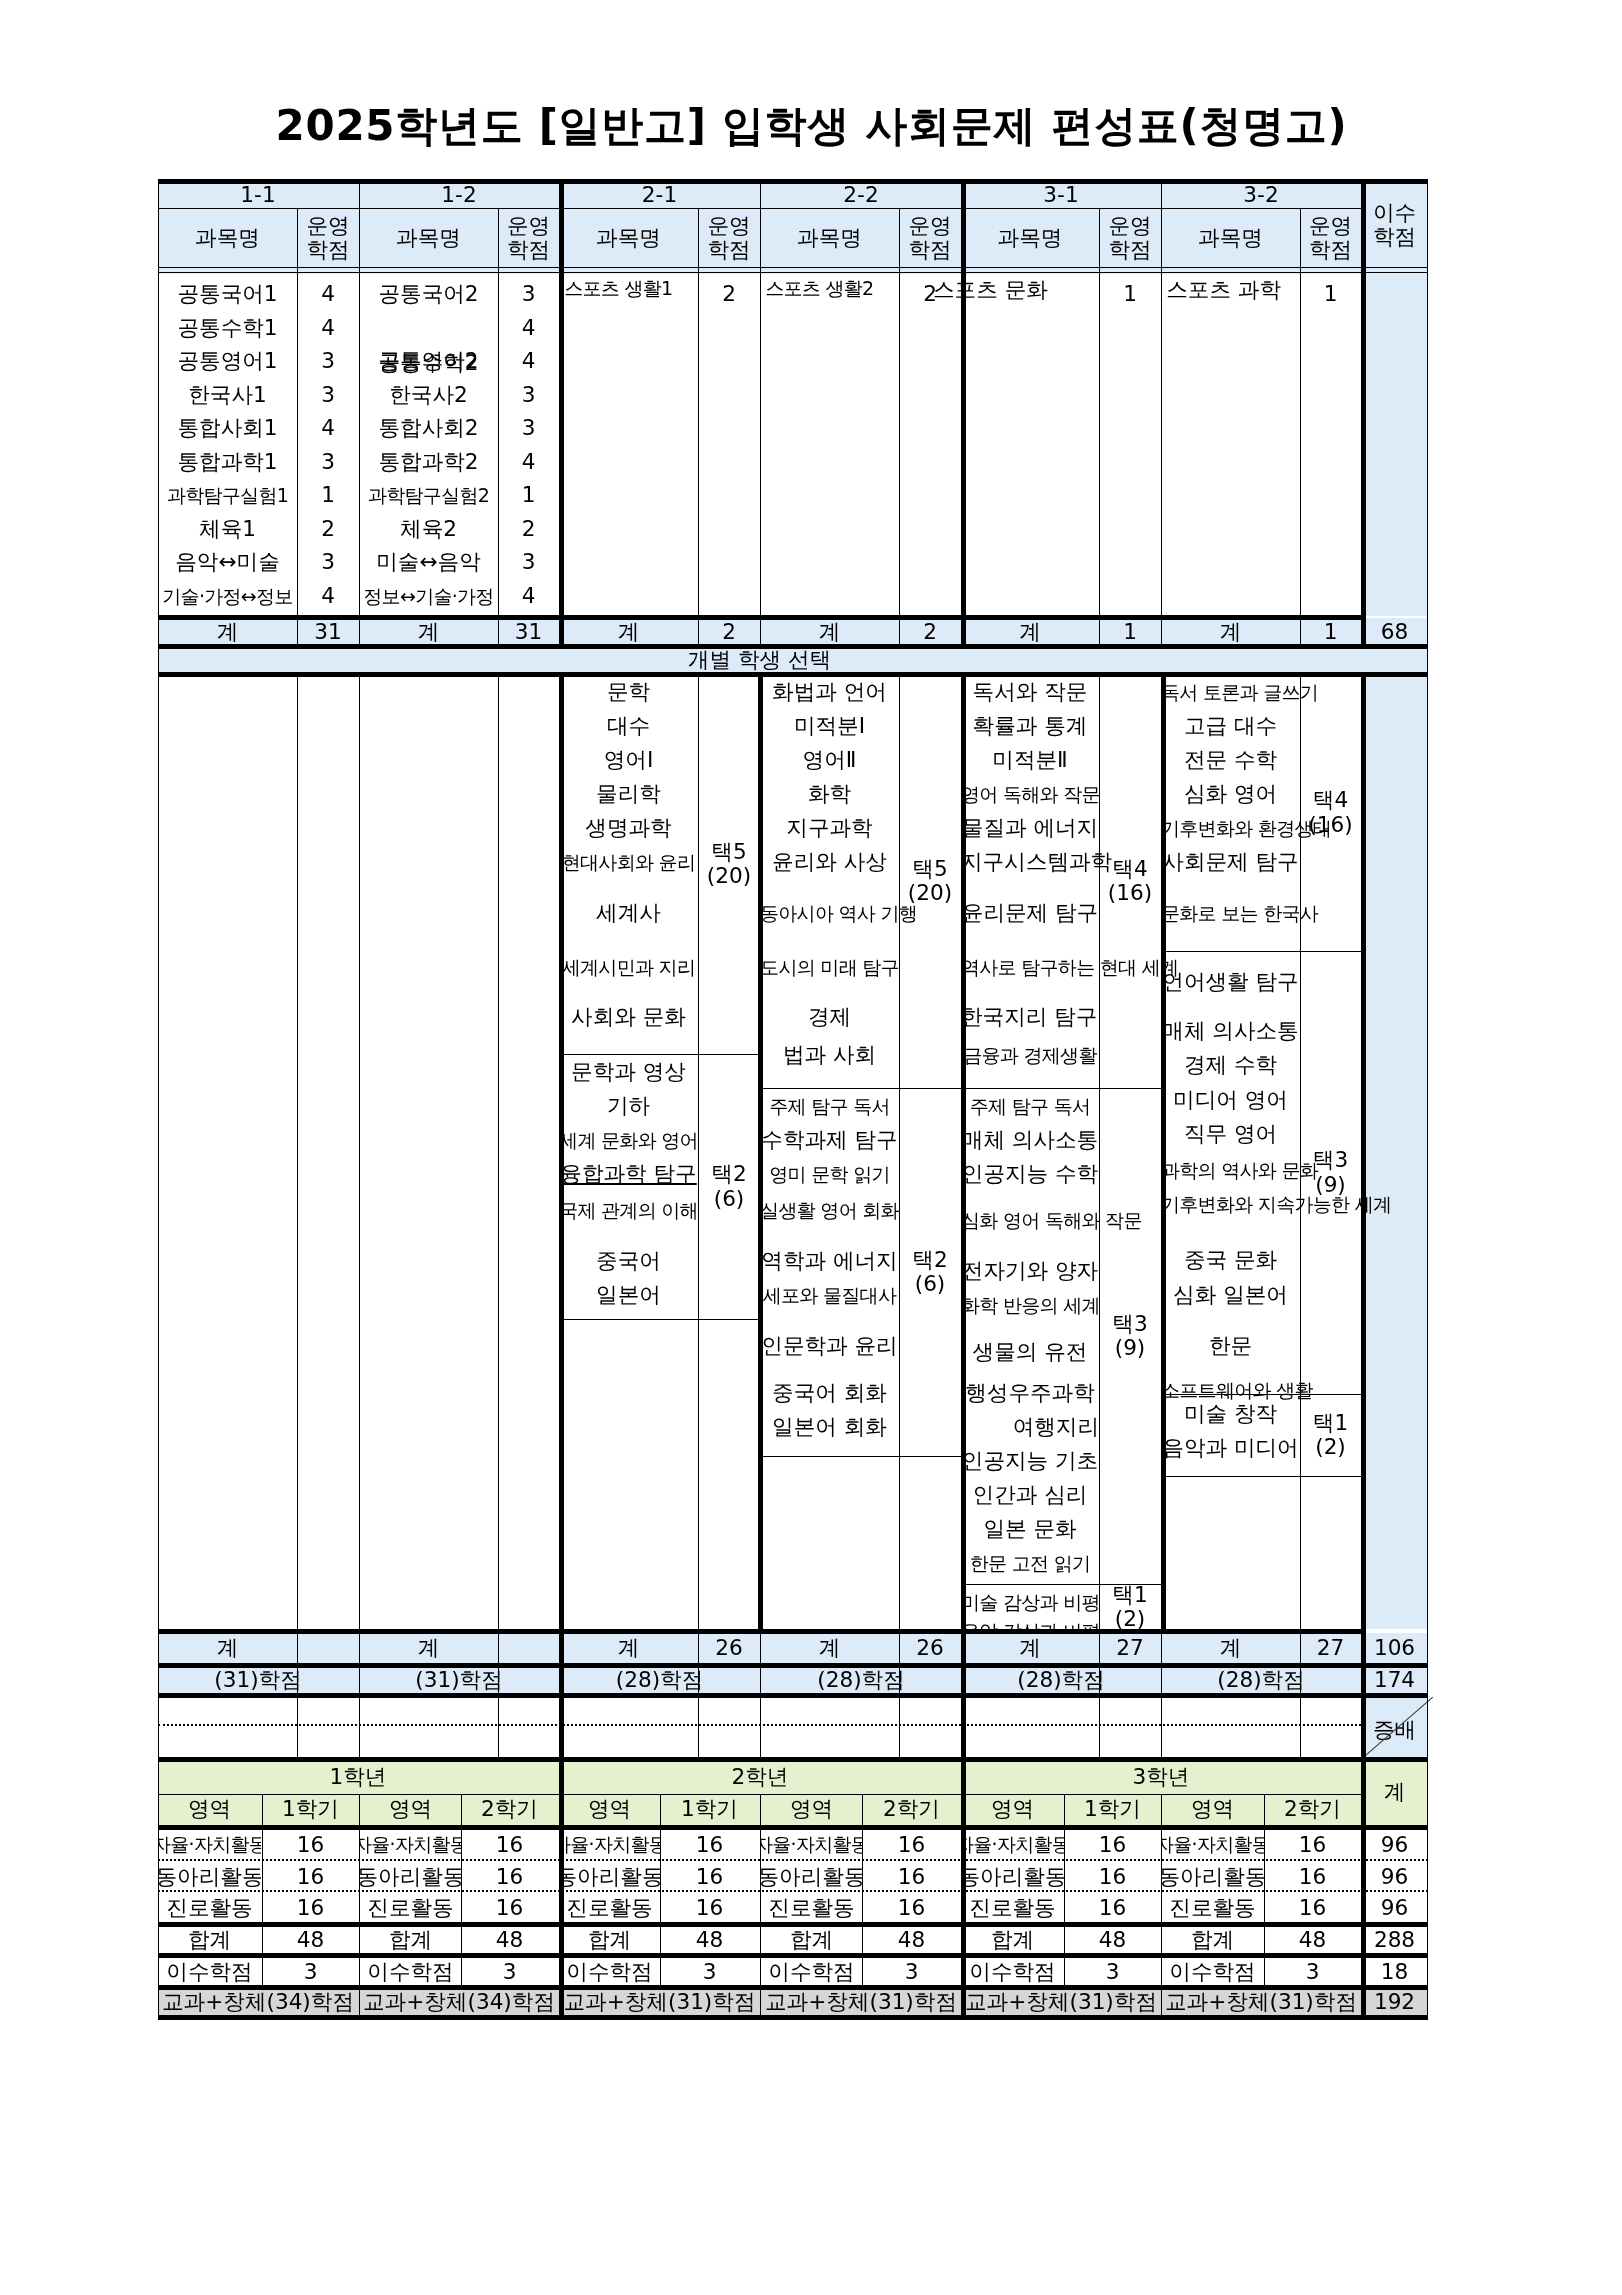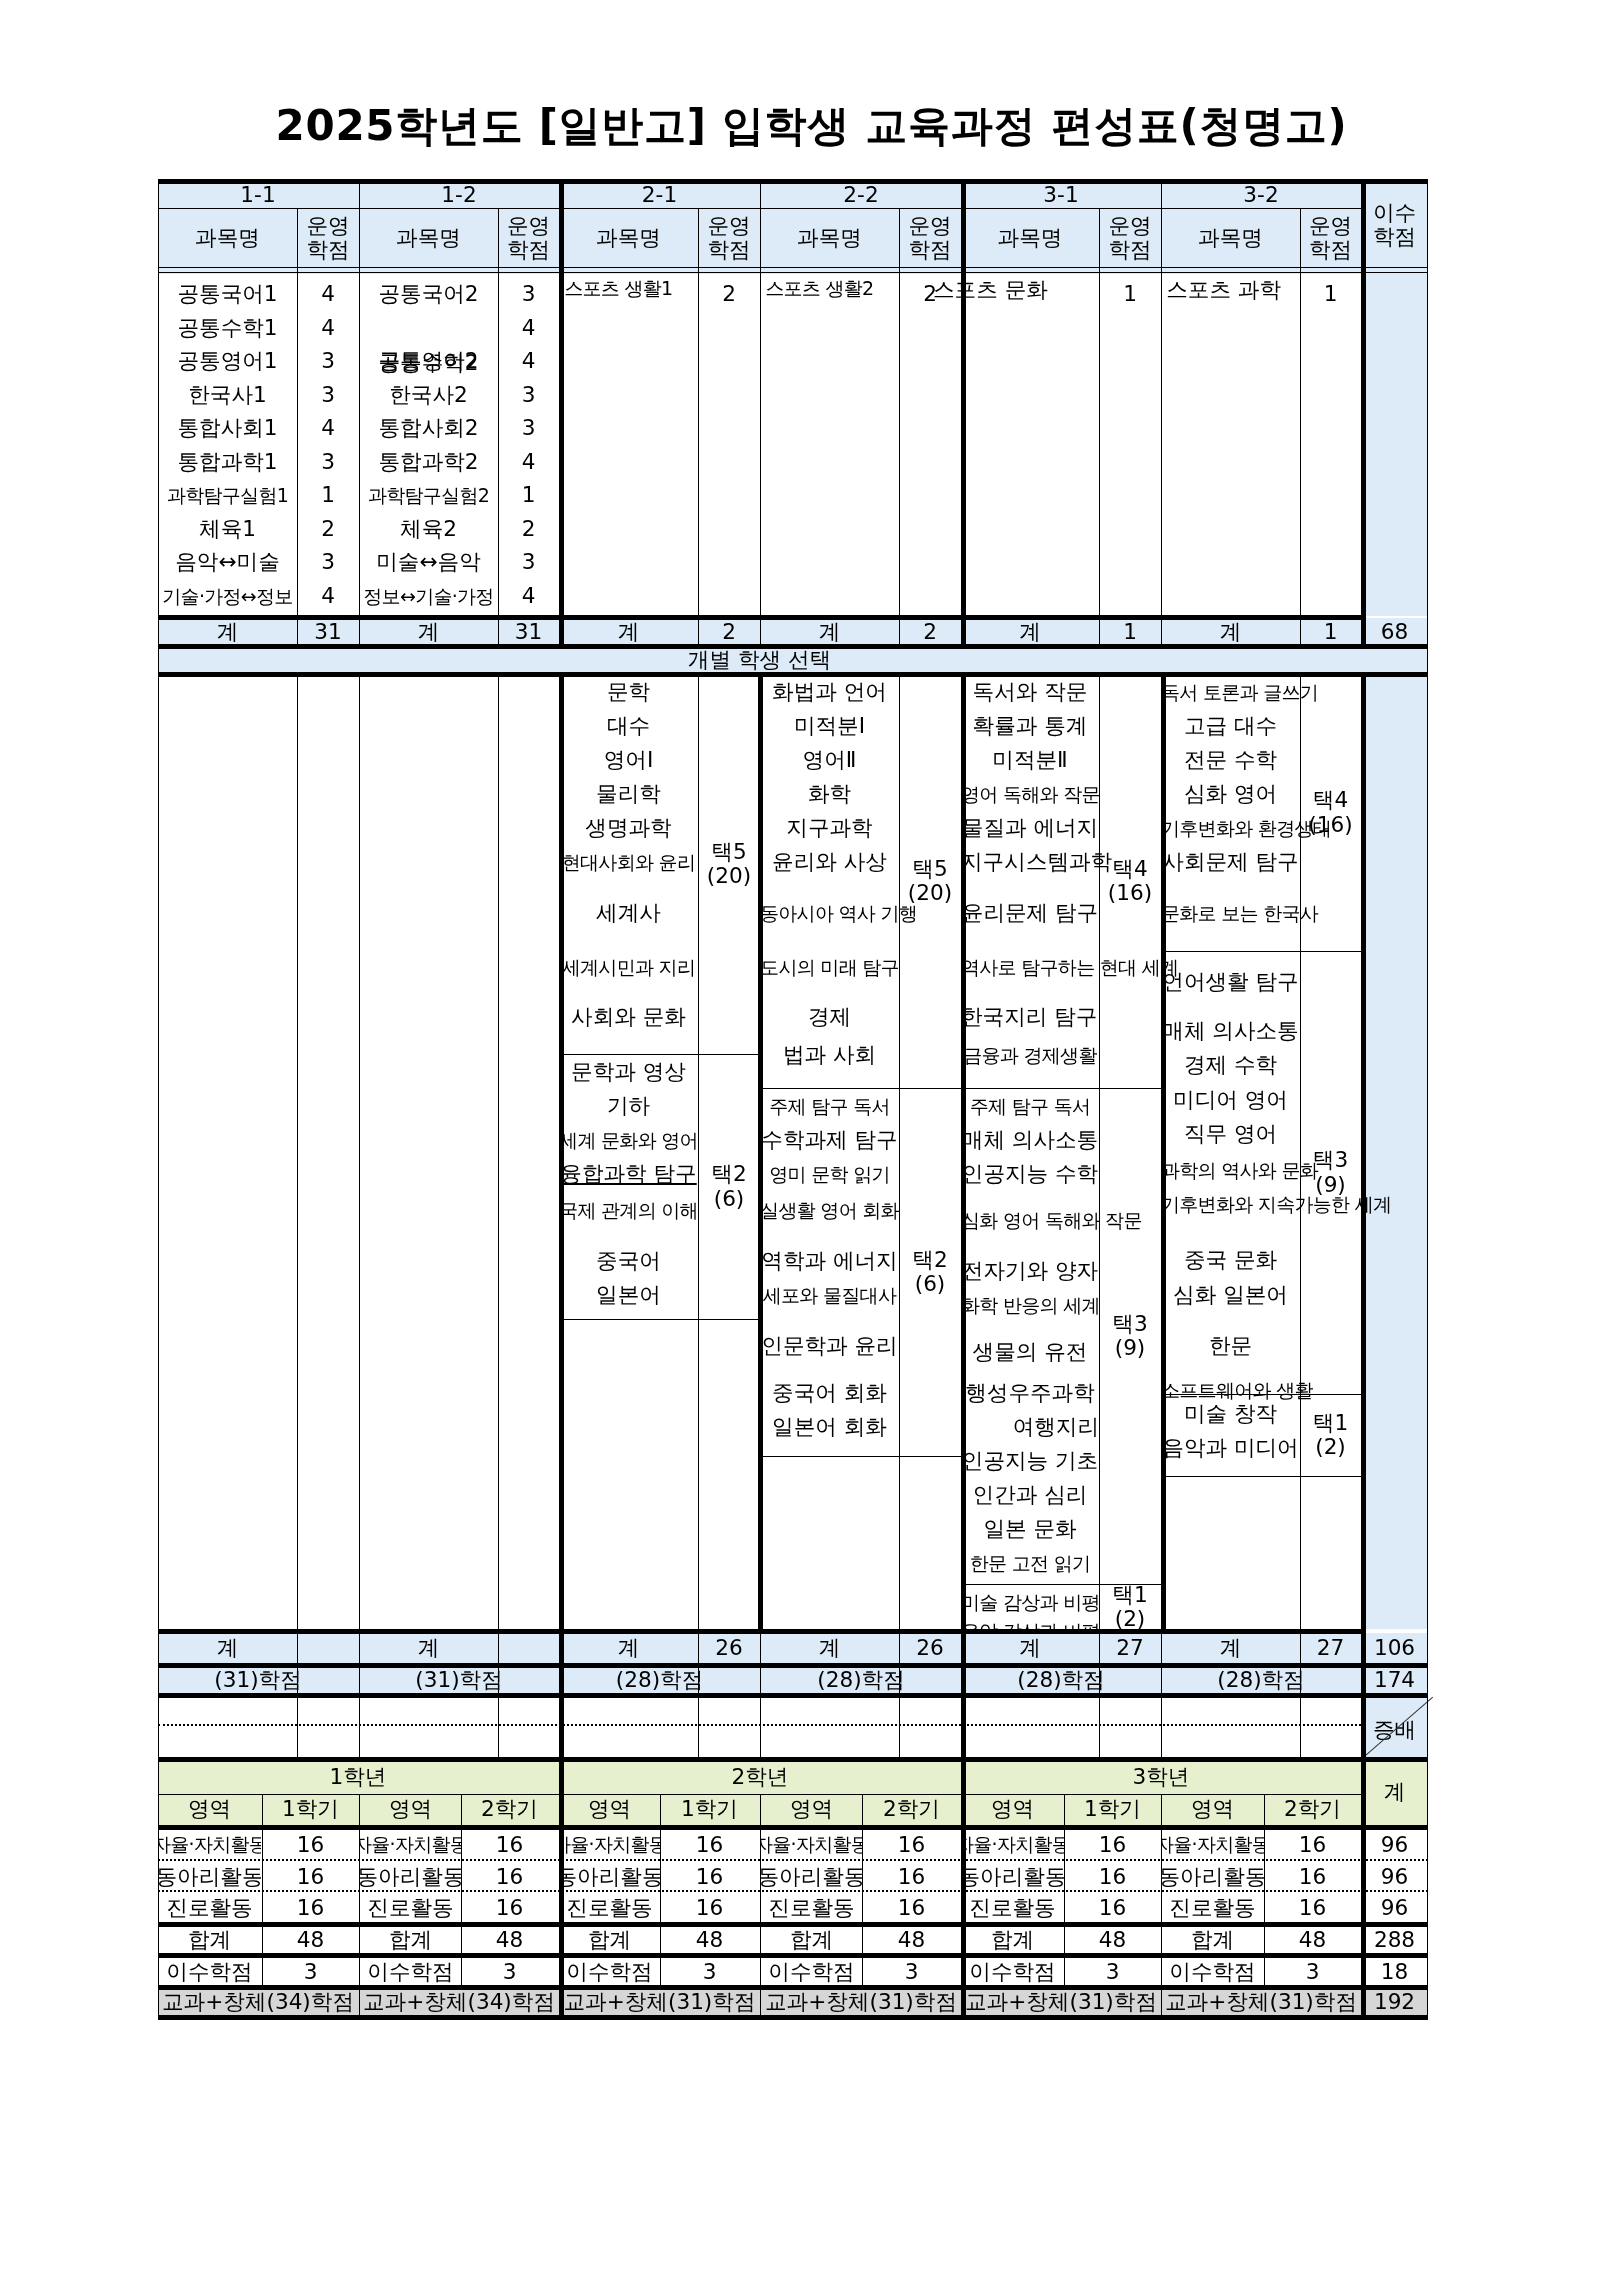--- a/index.html
+++ b/index.html
@@ -20,21 +20,21 @@
   .dotted { position:absolute; height:0; border-top:2px dotted #000; }
   .list { position:absolute; box-sizing:border-box; display:flex; flex-direction:column;
           align-items:center; font-size:21.6px; white-space:nowrap; }
   .list span { display:block; height:34px; line-height:34px; }
   .sm { font-size:19px; letter-spacing:-0.7px; }
   .diag { position:absolute; height:1.3px; background:#333; transform-origin:0 0; }
 </style>
 </head>
 <body>
 
-<div class="title">2025학년도 [일반고] 입학생 교육과정 편성표(청명고)</div>
+<div class="title">2025학년도 [일반고] 입학생 사회문제 편성표(청명고)</div>
 
 <div id="table">
     <div class="cell blue" style="left: 158px; top: 180px; width: 1270px; height: 94px;"></div>
     <div class="cell" style="left: 158px; top: 182px; width: 200px; height: 26px;">1-1</div>
     <div class="cell" style="left: 158px; top: 208px; width: 139px; height: 60px;">과목명</div>
     <div class="cell" style="left: 297px; top: 208px; width: 62px; height: 60px;">
       <span>운영</span>
       <span>학점</span>
     </div>
     <div class="cell" style="left: 359px; top: 182px; width: 200px; height: 26px;">1-2</div>

